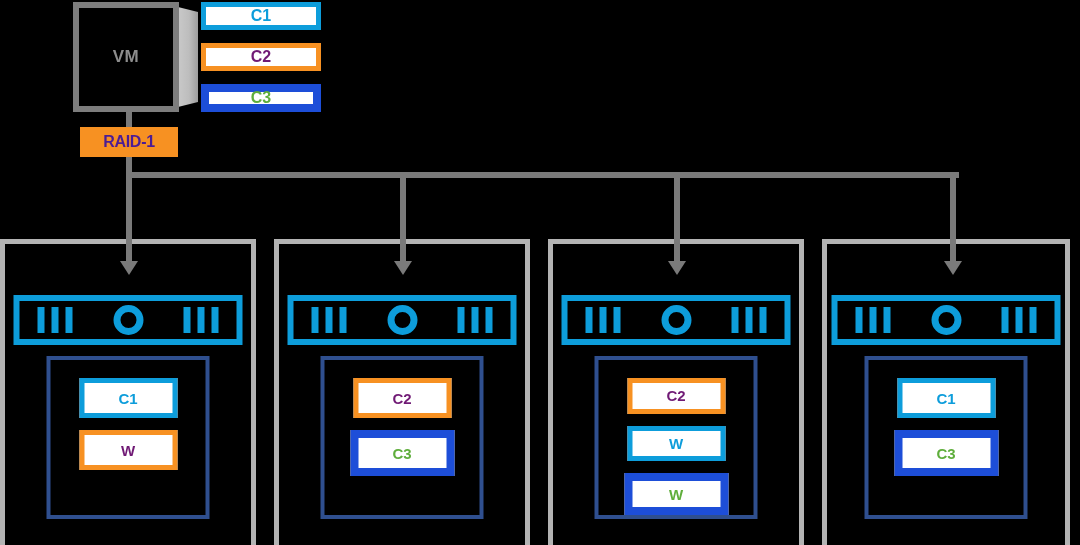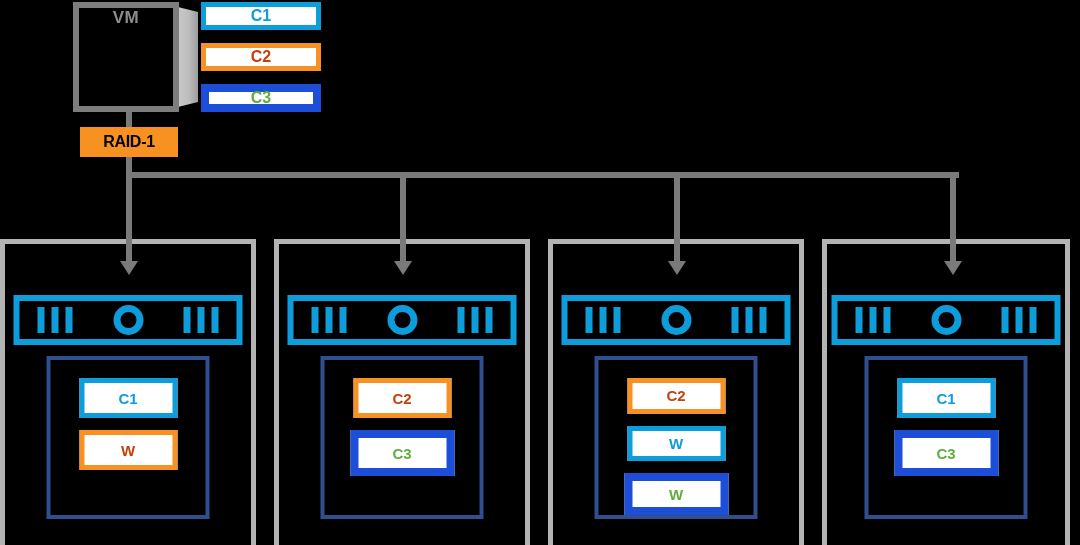--- a/index.html
+++ b/index.html
@@ -20,21 +20,21 @@
   }
 
   
   .abs { position: absolute; box-sizing: border-box; }
 
   
   .vm-box {
     left: 73px; top: 2px; width: 106px; height: 110px;
     border: 6px solid #7d7d7d;
     background: #000000;
-    display: flex; justify-content: center;
+    display: flex; align-items: center; justify-content: center;
     z-index: 4;
   }
   .vm-label {
     color: #8d8d8d;
     font-size: 17px;
     font-weight: bold;
     letter-spacing: 0.5px;
   }
   
   .vm-flap {
@@ -46,29 +46,29 @@
 
   
   .vm-chip {
     width: 120px; height: 28px;
     background: #ffffff;
     display: flex; align-items: center; justify-content: center;
     font-size: 16px; font-weight: bold;
     z-index: 5;
   }
   .chip-blue   { border: 5px solid #0d9ddb; color: #0d9ddb; }
-  .chip-orange { border: 5px solid #f79122; color: #c2410c; }
+  .chip-orange { border: 5px solid #f79122; color: #701a75; }
   .chip-green  { border: 8px solid #1d4ed8; color: #5fae3c; }
 
   
   .raid-box {
     left: 80px; top: 127px; width: 98px; height: 30px;
     background: #f79122;
     display: flex; align-items: center; justify-content: center;
-    color: #000000; font-size: 16px; font-weight: bold;
+    color: #4c1d95; font-size: 16px; font-weight: bold;
     letter-spacing: -0.3px;
     z-index: 6;
   }
 
   
   .conn-v { background: #7a7a7a; width: 6px; z-index: 2; }
   .conn-h { background: #7a7a7a; height: 6px; z-index: 2; }
   .arrow-head {
     width: 0; height: 0;
     border-left: 9px solid transparent;

